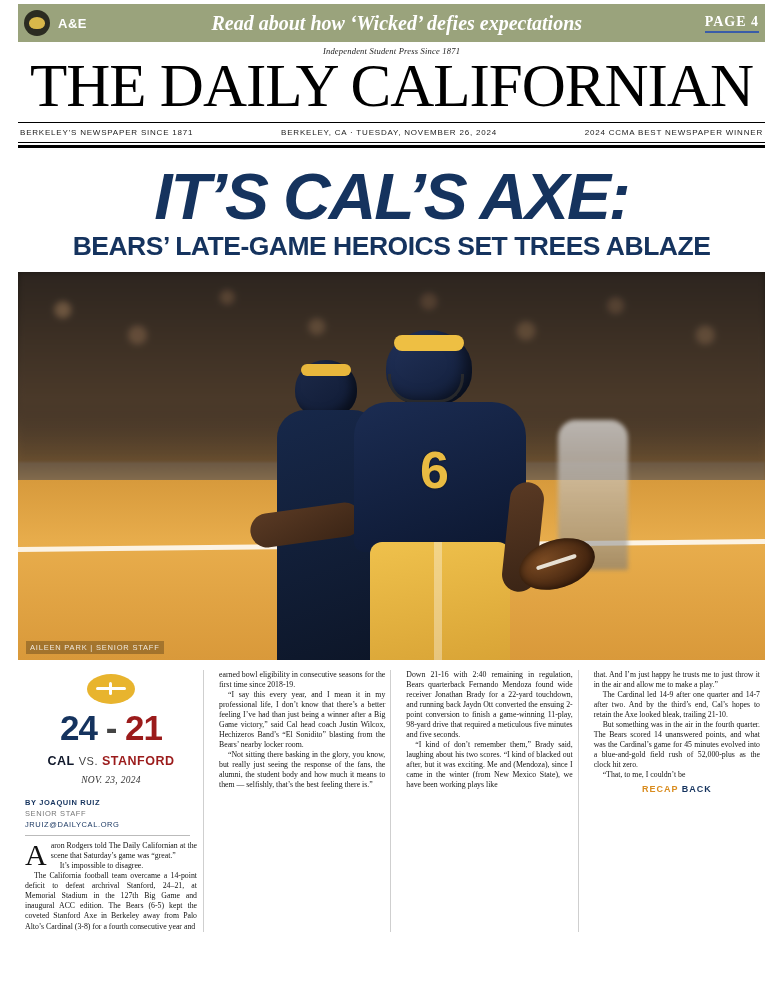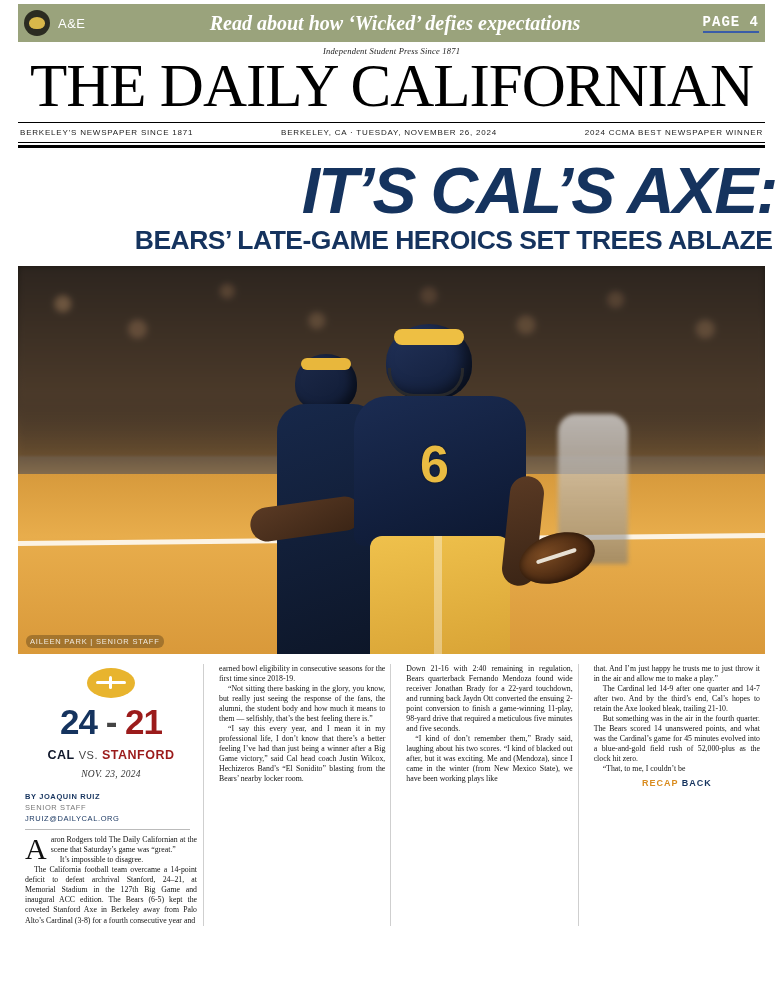--- a/index.html
+++ b/index.html
@@ -38,40 +38,40 @@
     flex: 0 0 auto;
   }
   .teaser-logo .bear {
     width: 16px;
     height: 12px;
     background: #d8b74a;
     border-radius: 50% 50% 45% 45%;
   }
   .teaser-cat {
     font-family: "Liberation Sans", sans-serif;
-    font-weight: normal;
+    font-weight: bold;
     font-size: 13px;
     letter-spacing: 0.5px;
     color: #ffffff;
     margin-right: 14px;
     flex: 0 0 auto;
   }
   .teaser-head {
     flex: 1 1 auto;
     text-align: center;
     font-family: "Liberation Serif", serif;
     font-style: italic;
     font-weight: bold;
     font-size: 20px;
     color: #ffffff;
     white-space: nowrap;
     overflow: hidden;
   }
   .teaser-page {
-    font-family: Liberation Mono, monospace;
+    font-family: Liberation Serif, serif;
     font-weight: bold;
     font-size: 14px;
     letter-spacing: 1px;
     color: #ffffff;
     margin-left: 12px;
     flex: 0 0 auto;
     border-bottom: 2px solid #3a5ca8;
     padding-bottom: 1px;
   }
 
@@ -115,22 +115,22 @@
     text-transform: uppercase;
   }
   .rule-bottom {
     border-top: 1px solid #000;
     border-bottom: 3px solid #000;
     height: 2px;
   }
 
   
   .headline-wrap {
-    margin: 14px 18px 0 18px;
-    text-align: right;
+    margin: 20px 18px 0 18px;
+    text-align: center;
   }
   .headline {
     font-family: "Liberation Sans", sans-serif;
     font-weight: bold;
     font-style: italic;
     font-size: 64px;
     line-height: 0.92;
     letter-spacing: -2px;
     color: #15335e;
     transform: scaleX(1.03);
@@ -309,21 +309,20 @@
     position: absolute;
     left: 8px;
     bottom: 6px;
     font-family: "Liberation Sans", sans-serif;
     font-size: 7.5px;
     letter-spacing: 0.8px;
     color: #f0e9dd;
     text-transform: uppercase;
     background: rgba(0,0,0,0.25);
     padding: 2px 4px;
-    border-radius: 6px;
   }
 
   
   .lower {
     margin: 10px 18px 0 18px;
     display: flex;
     gap: 10px;
   }
   .col {
     font-family: "Liberation Serif", serif;
@@ -516,22 +515,22 @@
 
     <div class="dropcap-para">
       <p class="first"><span class="dropcap">A</span><span>aron Rodgers told The Daily Californian at the scene that Saturday’s game was “great.”</span></p>
       <p>It’s impossible to disagree.</p>
       <p>The California football team overcame a 14-point deficit to defeat archrival Stanford, 24–21, at Memorial Stadium in the 127th Big Game and inaugural ACC edition. The Bears (6-5) kept the coveted Stanford Axe in Berkeley away from Palo Alto’s Cardinal (3-8) for a fourth consecutive year and</p>
     </div>
   </div>
 
   <div class="col col-text">
     <p class="first">earned bowl eligibility in consecutive seasons for the first time since 2018-19.</p>
+    <p>“I say this every year, and I mean it in my professional life, I don’t know that there’s a better feeling I’ve had than just being a winner after a Big Game victory,” said Cal head coach Justin Wilcox, Hechizeros Band’s “El Sonidito” blasting from the Bears’ nearby locker room.</p>
     <p>“Not sitting there basking in the glory, you know, but really just seeing the response of the fans, the alumni, the student body and how much it means to them — selfishly, that’s the best feeling there is.”</p>
-    <p>“I say this every year, and I mean it in my professional life, I don’t know that there’s a better feeling I’ve had than just being a winner after a Big Game victory,” said Cal head coach Justin Wilcox, Hechizeros Band’s “El Sonidito” blasting from the Bears’ nearby locker room.</p>
   </div>
 
   <div class="col col-text">
     <p class="first">Down 21-16 with 2:40 remaining in regulation, Bears quarterback Fernando Mendoza found wide receiver Jonathan Brady for a 22-yard touchdown, and running back Jaydn Ott converted the ensuing 2-point conversion to finish a game-winning 11-play, 98-yard drive that required a meticulous five minutes and five seconds.</p>
     <p>“I kind of don’t remember them,” Brady said, laughing about his two scores. “I kind of blacked out after, but it was exciting. Me and (Mendoza), since I came in the winter (from New Mexico State), we have been working plays like</p>
   </div>
 
   <div class="col col-text">
     <p class="first">that. And I’m just happy he trusts me to just throw it in the air and allow me to make a play.”</p>
     <p>The Cardinal led 14-9 after one quarter and 14-7 after two. And by the third’s end, Cal’s hopes to retain the Axe looked bleak, trailing 21-10.</p>

